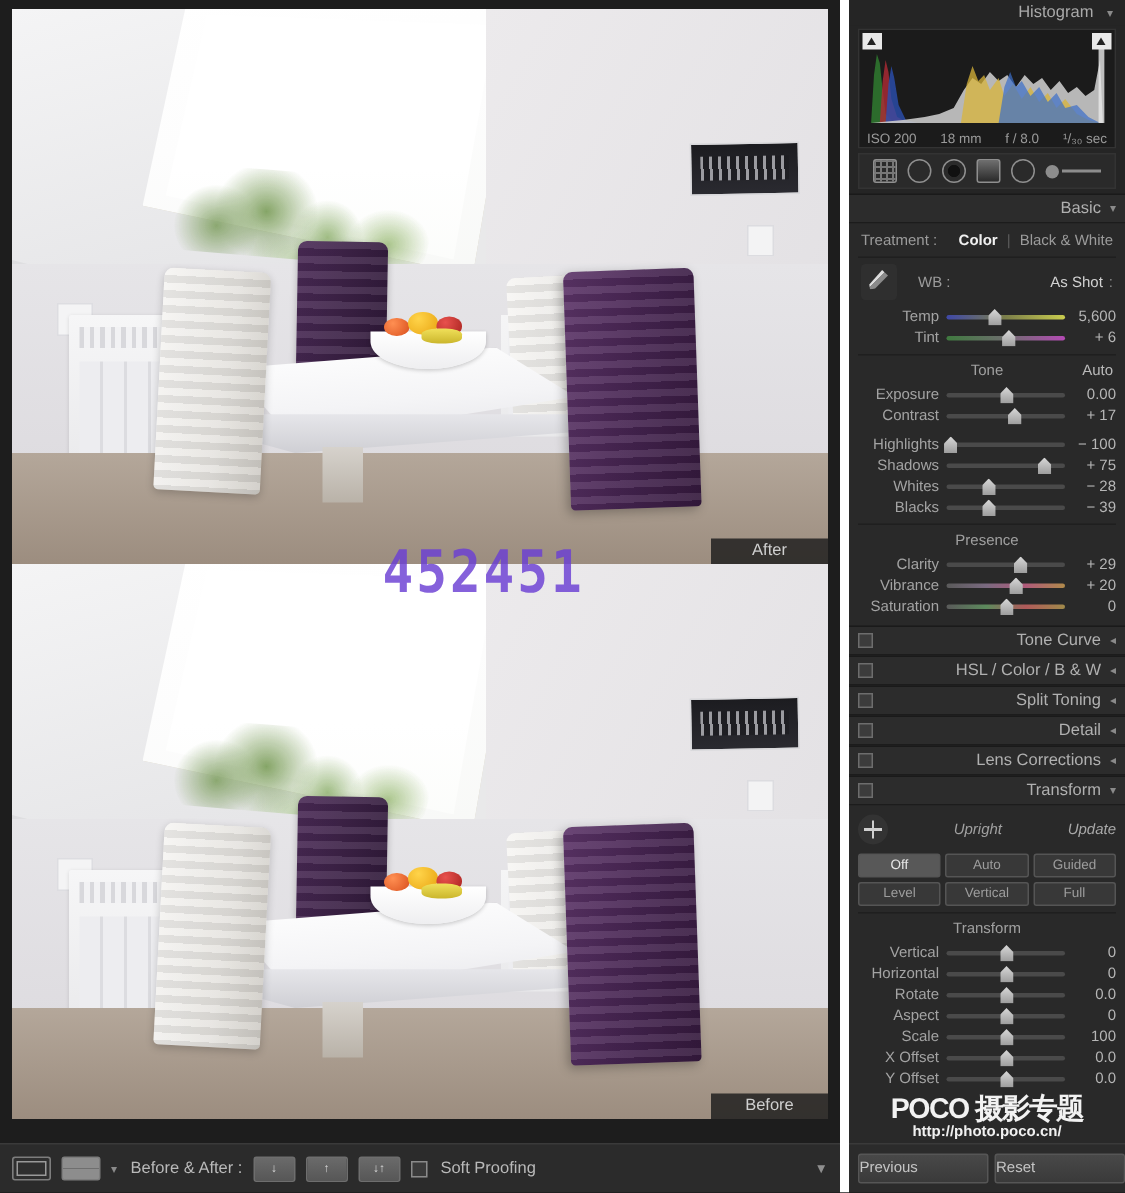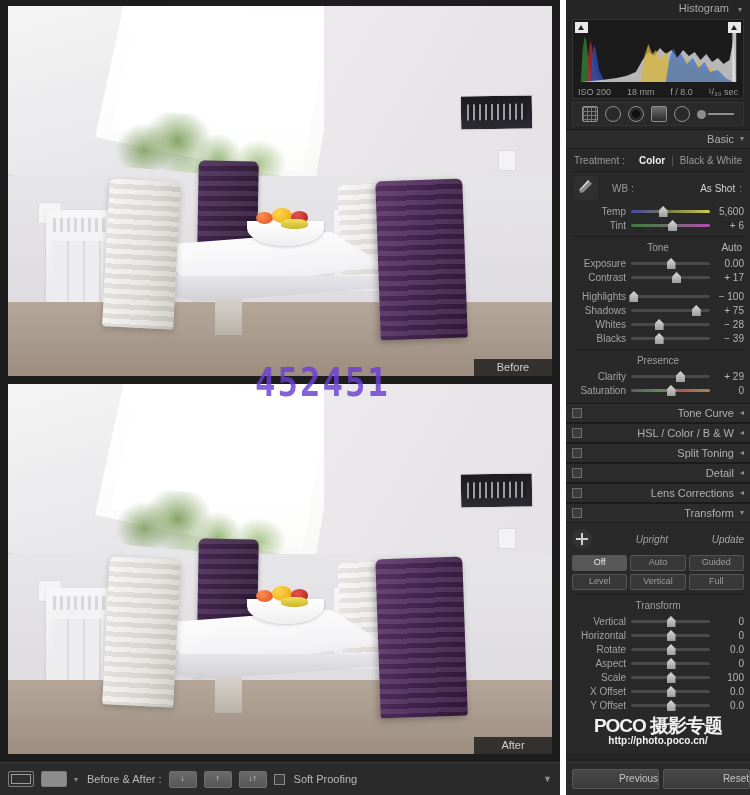--- a/index.html
+++ b/index.html
@@ -194,29 +194,69 @@
   .up-update{font-size:10px;color:#a8a8a8;}
   .btn-row{display:flex;gap:3px;margin:3px 0;}
   .ubtn{flex:1;height:14px;line-height:13px;text-align:center;font-size:9px;
      border:1px solid #555;border-radius:2px;background:#383838;color:#9d9d9d;}
   .ubtn.on{background:#585858;color:#e6e6e6;}
   .watermark{text-align:center;padding:4px 0 2px 0;}
   .wm1{font-size:19px;font-weight:bold;color:#f2f2f2;letter-spacing:-1px;line-height:1;}
   .wm2{font-size:10px;color:#f0f0f0;font-weight:bold;}
   .foot{position:absolute;left:0;bottom:0;width:190px;height:33px;background:#2b2b2b;
      border-top:1px solid #3a3a3a;display:flex;align-items:center;gap:4px;padding:0 6px;box-sizing:border-box;}
-  .fbtn{flex:1;height:18px;line-height:17px;text-align:right;font-size:10px;color:#c4c4c4;
+  .fbtn{flex:1;height:18px;line-height:17px;text-align:left;font-size:10px;color:#c4c4c4;
      background:linear-gradient(180deg,#484848,#3a3a3a);border:1px solid #565656;border-radius:2px;}
 </style>
 </head>
 <body>
 
 <div class="app">
 
   <div class="viewer">
+
+    <div class="pane after">
+      <div class="photo">
+        <div class="ceil-left"></div>
+        <div class="ceil-slope"></div>
+        <div class="sky-frame"></div>
+        <div class="skylight"></div>
+        <div class="sky-glass"></div>
+        <div class="trees"></div>
+        <div class="wall-right"></div>
+        <div class="wall-back"></div>
+        <div class="artwork"></div>
+        <div class="switch"></div>
+        <div class="switch2"></div>
+        <div class="radiator"></div>
+        <div class="rad-right"></div>
+        <div class="floor"></div>
+        <div class="chair chair-purple-back">
+            <div class="chair-ribs"></div>
+          </div>
+        <div class="chair chair-white-right">
+            <div class="chair-ribs"></div>
+          </div>
+        <div class="table"></div>
+        <div class="table-edge"></div>
+        <div class="table-leg"></div>
+        <div class="bowl"></div>
+        <div class="fruit f1"></div>
+        <div class="fruit f2"></div>
+        <div class="fruit f3"></div>
+        <div class="fruit f4"></div>
+        <div class="chair chair-white-left">
+            <div class="chair-ribs"></div>
+          </div>
+        <div class="chair chair-purple-right">
+            <div class="chair-ribs"></div>
+          </div>
+      </div>
+      <div class="ba-label ba-after">After</div>
+    </div>
 
     <div class="pane before">
       <div class="photo">
         <div class="ceil-left"></div>
         <div class="ceil-slope"></div>
         <div class="sky-frame"></div>
         <div class="skylight"></div>
         <div class="sky-glass"></div>
         <div class="trees"></div>
         <div class="wall-right"></div>
@@ -242,60 +282,20 @@
         <div class="fruit f3"></div>
         <div class="fruit f4"></div>
         <div class="chair chair-white-left">
             <div class="chair-ribs"></div>
           </div>
         <div class="chair chair-purple-right">
             <div class="chair-ribs"></div>
           </div>
       </div>
       <div class="ba-label ba-before">Before</div>
-    </div>
-
-    <div class="pane after">
-      <div class="photo">
-        <div class="ceil-left"></div>
-        <div class="ceil-slope"></div>
-        <div class="sky-frame"></div>
-        <div class="skylight"></div>
-        <div class="sky-glass"></div>
-        <div class="trees"></div>
-        <div class="wall-right"></div>
-        <div class="wall-back"></div>
-        <div class="artwork"></div>
-        <div class="switch"></div>
-        <div class="switch2"></div>
-        <div class="radiator"></div>
-        <div class="rad-right"></div>
-        <div class="floor"></div>
-        <div class="chair chair-purple-back">
-            <div class="chair-ribs"></div>
-          </div>
-        <div class="chair chair-white-right">
-            <div class="chair-ribs"></div>
-          </div>
-        <div class="table"></div>
-        <div class="table-edge"></div>
-        <div class="table-leg"></div>
-        <div class="bowl"></div>
-        <div class="fruit f1"></div>
-        <div class="fruit f2"></div>
-        <div class="fruit f3"></div>
-        <div class="fruit f4"></div>
-        <div class="chair chair-white-left">
-            <div class="chair-ribs"></div>
-          </div>
-        <div class="chair chair-purple-right">
-            <div class="chair-ribs"></div>
-          </div>
-      </div>
-      <div class="ba-label ba-after">After</div>
     </div>
 
     <div class="wm-number">452451</div>
   </div>
 
   <div class="toolbar">
     <span class="tb-icon loupe"></span>
     <span class="tb-icon compare"></span>
     <span class="tb-caret">▾</span>
     <span class="tb-label">Before &amp; After :</span>
@@ -447,20 +447,28 @@
 
         <div class="slider-row">
           <span class="sl-name">Clarity</span>
           <span class="sl-track">
               <span class="sl-bar"></span>
               <span class="sl-knob" style="left:62%"></span>
             </span>
           <span class="sl-val">+ 29</span>
         </div>
         <div class="slider-row">
+          <span class="sl-name">Vibrance</span>
+          <span class="sl-track">
+              <span class="sl-bar vib"></span>
+              <span class="sl-knob" style="left:58%"></span>
+            </span>
+          <span class="sl-val">+ 20</span>
+        </div>
+        <div class="slider-row">
           <span class="sl-name">Saturation</span>
           <span class="sl-track">
               <span class="sl-bar sat"></span>
               <span class="sl-knob" style="left:50%"></span>
             </span>
           <span class="sl-val">0</span>
         </div>
       </div>
     </div>
 

